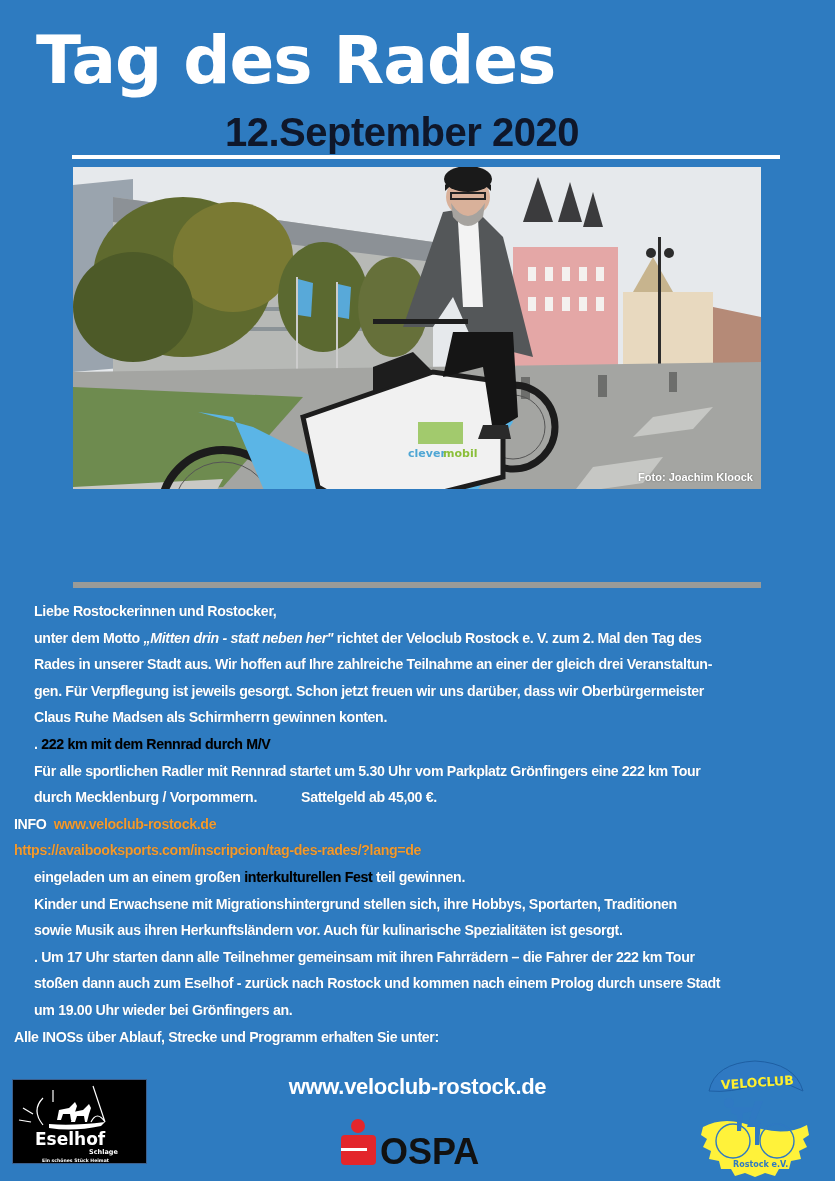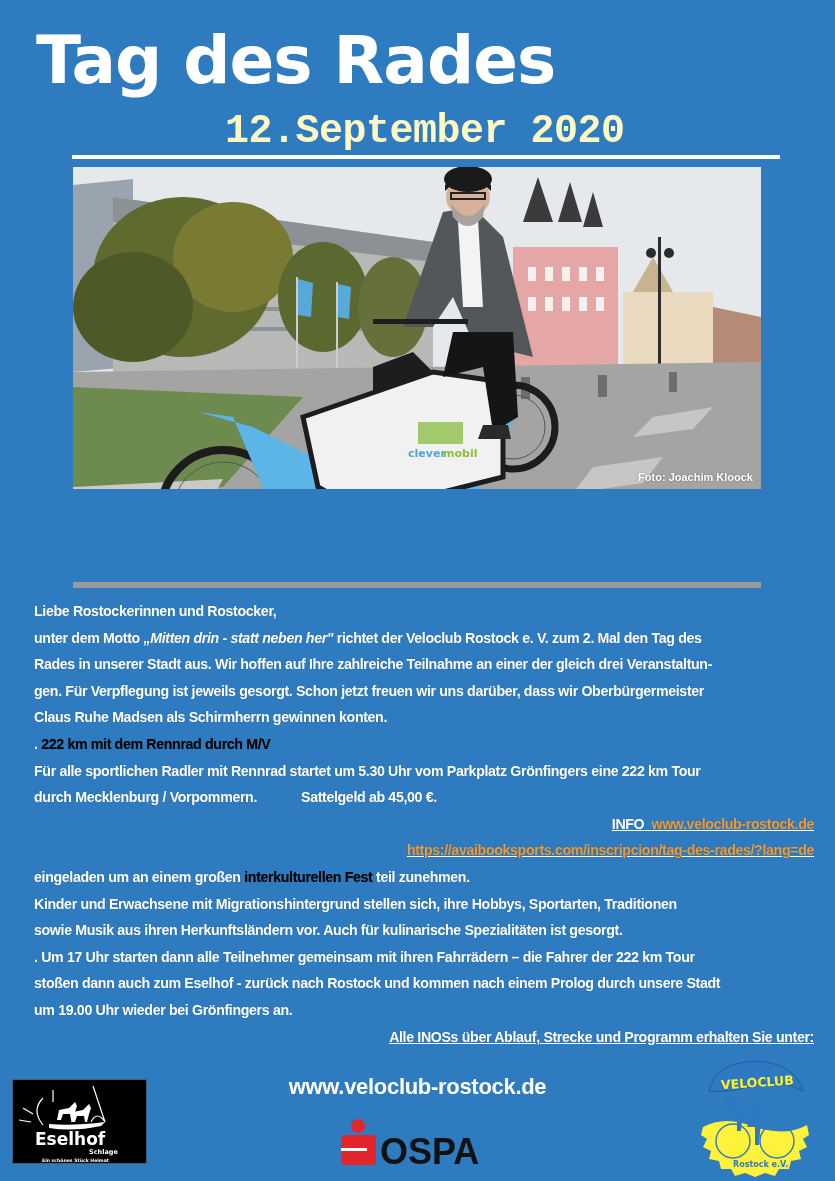--- a/index.html
+++ b/index.html
@@ -16,26 +16,26 @@
     font-family: "DejaVu Sans", sans-serif;
     font-weight: bold;
     font-size: 66px;
     letter-spacing: -1px;
     line-height: 1;
     color: #fff;
   }
   .date {
     position: absolute;
     left: 225px; top: 112px;
-    font-family: Liberation Mono, monospace;
+    font-family: Liberation Sans, sans-serif;
     font-weight: bold;
     font-size: 40px;
     letter-spacing: -0.5px;
     line-height: 1;
-    color: #fef9c3;
+    color: #0f172a;
   }
   .date-underline {
     position: absolute;
     left: 72px; top: 155px;
     width: 708px; height: 4px;
     background: #fff;
   }
   .photo {
     position: absolute;
     left: 73px; top: 167px;
@@ -67,21 +67,21 @@
     font-size: 14.2px;
     line-height: 26.6px;
     letter-spacing: -0.35px;
     color: #fff;
     text-shadow: 0 0 1px rgba(0,0,0,.25);
   }
   .content .line { white-space: nowrap; }
   .content i { font-style: italic; }
   .yellow { color: #000000; }
   .orange { color: #f29a2e; }
-  .center { text-align: right; text-decoration: underline; }
+  .center { text-align: left; }
   .website {
     position: absolute;
     left: 0; width: 835px; top: 1074px;
     text-align: center;
     font-size: 22px;
     font-weight: bold;
     letter-spacing: -0.3px;
   }
   .logo-eselhof {
     position: absolute;
@@ -208,21 +208,21 @@
   <div class="line">Liebe Rostockerinnen und Rostocker,</div>
   <div class="line"><span>unter dem Motto </span><i>„Mitten drin - statt neben her"</i><span> richtet der Veloclub Rostock e. V. zum 2. Mal den Tag des</span></div>
   <div class="line">Rades in unserer Stadt aus. Wir hoffen auf Ihre zahlreiche Teilnahme an einer der gleich drei Veranstaltun-</div>
   <div class="line">gen. Für Verpflegung ist jeweils gesorgt. Schon jetzt freuen wir uns darüber, dass wir Oberbürgermeister</div>
   <div class="line">Claus Ruhe Madsen als Schirmherrn gewinnen konten.</div>
   <div class="line"><span>. </span> <span class="yellow">222 km mit dem Rennrad durch M/V</span></div>
   <div class="line">Für alle sportlichen Radler mit Rennrad startet um 5.30 Uhr vom Parkplatz Grönfingers eine 222 km Tour</div>
   <div class="line"><span>durch Mecklenburg / Vorpommern.</span><span style="display:inline-block;width:44px"></span><span>Sattelgeld ab 45,00 €.</span></div>
   <div class="line center" style="margin-left:-20px"><span>INFO</span>&nbsp;&nbsp;<span class="orange">www.veloclub-rostock.de</span></div>
   <div class="line center" style="margin-left:-20px"><span class="orange">https://avaibooksports.com/inscripcion/tag-des-rades/?lang=de</span></div>
-  <div class="line"><span>eingeladen um an einem großen </span><span class="yellow">interkulturellen Fest</span><span> teil zunehmen.</span></div>
+  <div class="line"><span>eingeladen um an einem großen </span><span class="yellow">interkulturellen Fest</span><span> teil gewinnen.</span></div>
   <div class="line">Kinder  und Erwachsene mit Migrationshintergrund stellen sich, ihre Hobbys, Sportarten, Traditionen</div>
   <div class="line">sowie Musik aus ihren Herkunftsländern vor. Auch für kulinarische Spezialitäten ist gesorgt.</div>
   <div class="line">.  Um 17 Uhr starten dann alle Teilnehmer gemeinsam  mit ihren Fahrrädern – die Fahrer der 222 km Tour</div>
   <div class="line">stoßen dann auch zum Eselhof -  zurück nach Rostock und kommen nach einem Prolog durch unsere Stadt</div>
   <div class="line">um 19.00 Uhr wieder bei Grönfingers an.</div>
   <div class="line center" style="margin-left:-20px">Alle INOSs über Ablauf, Strecke und Programm erhalten Sie unter:</div>
 </div>
 
 <div class="website">www.veloclub-rostock.de</div>
 

